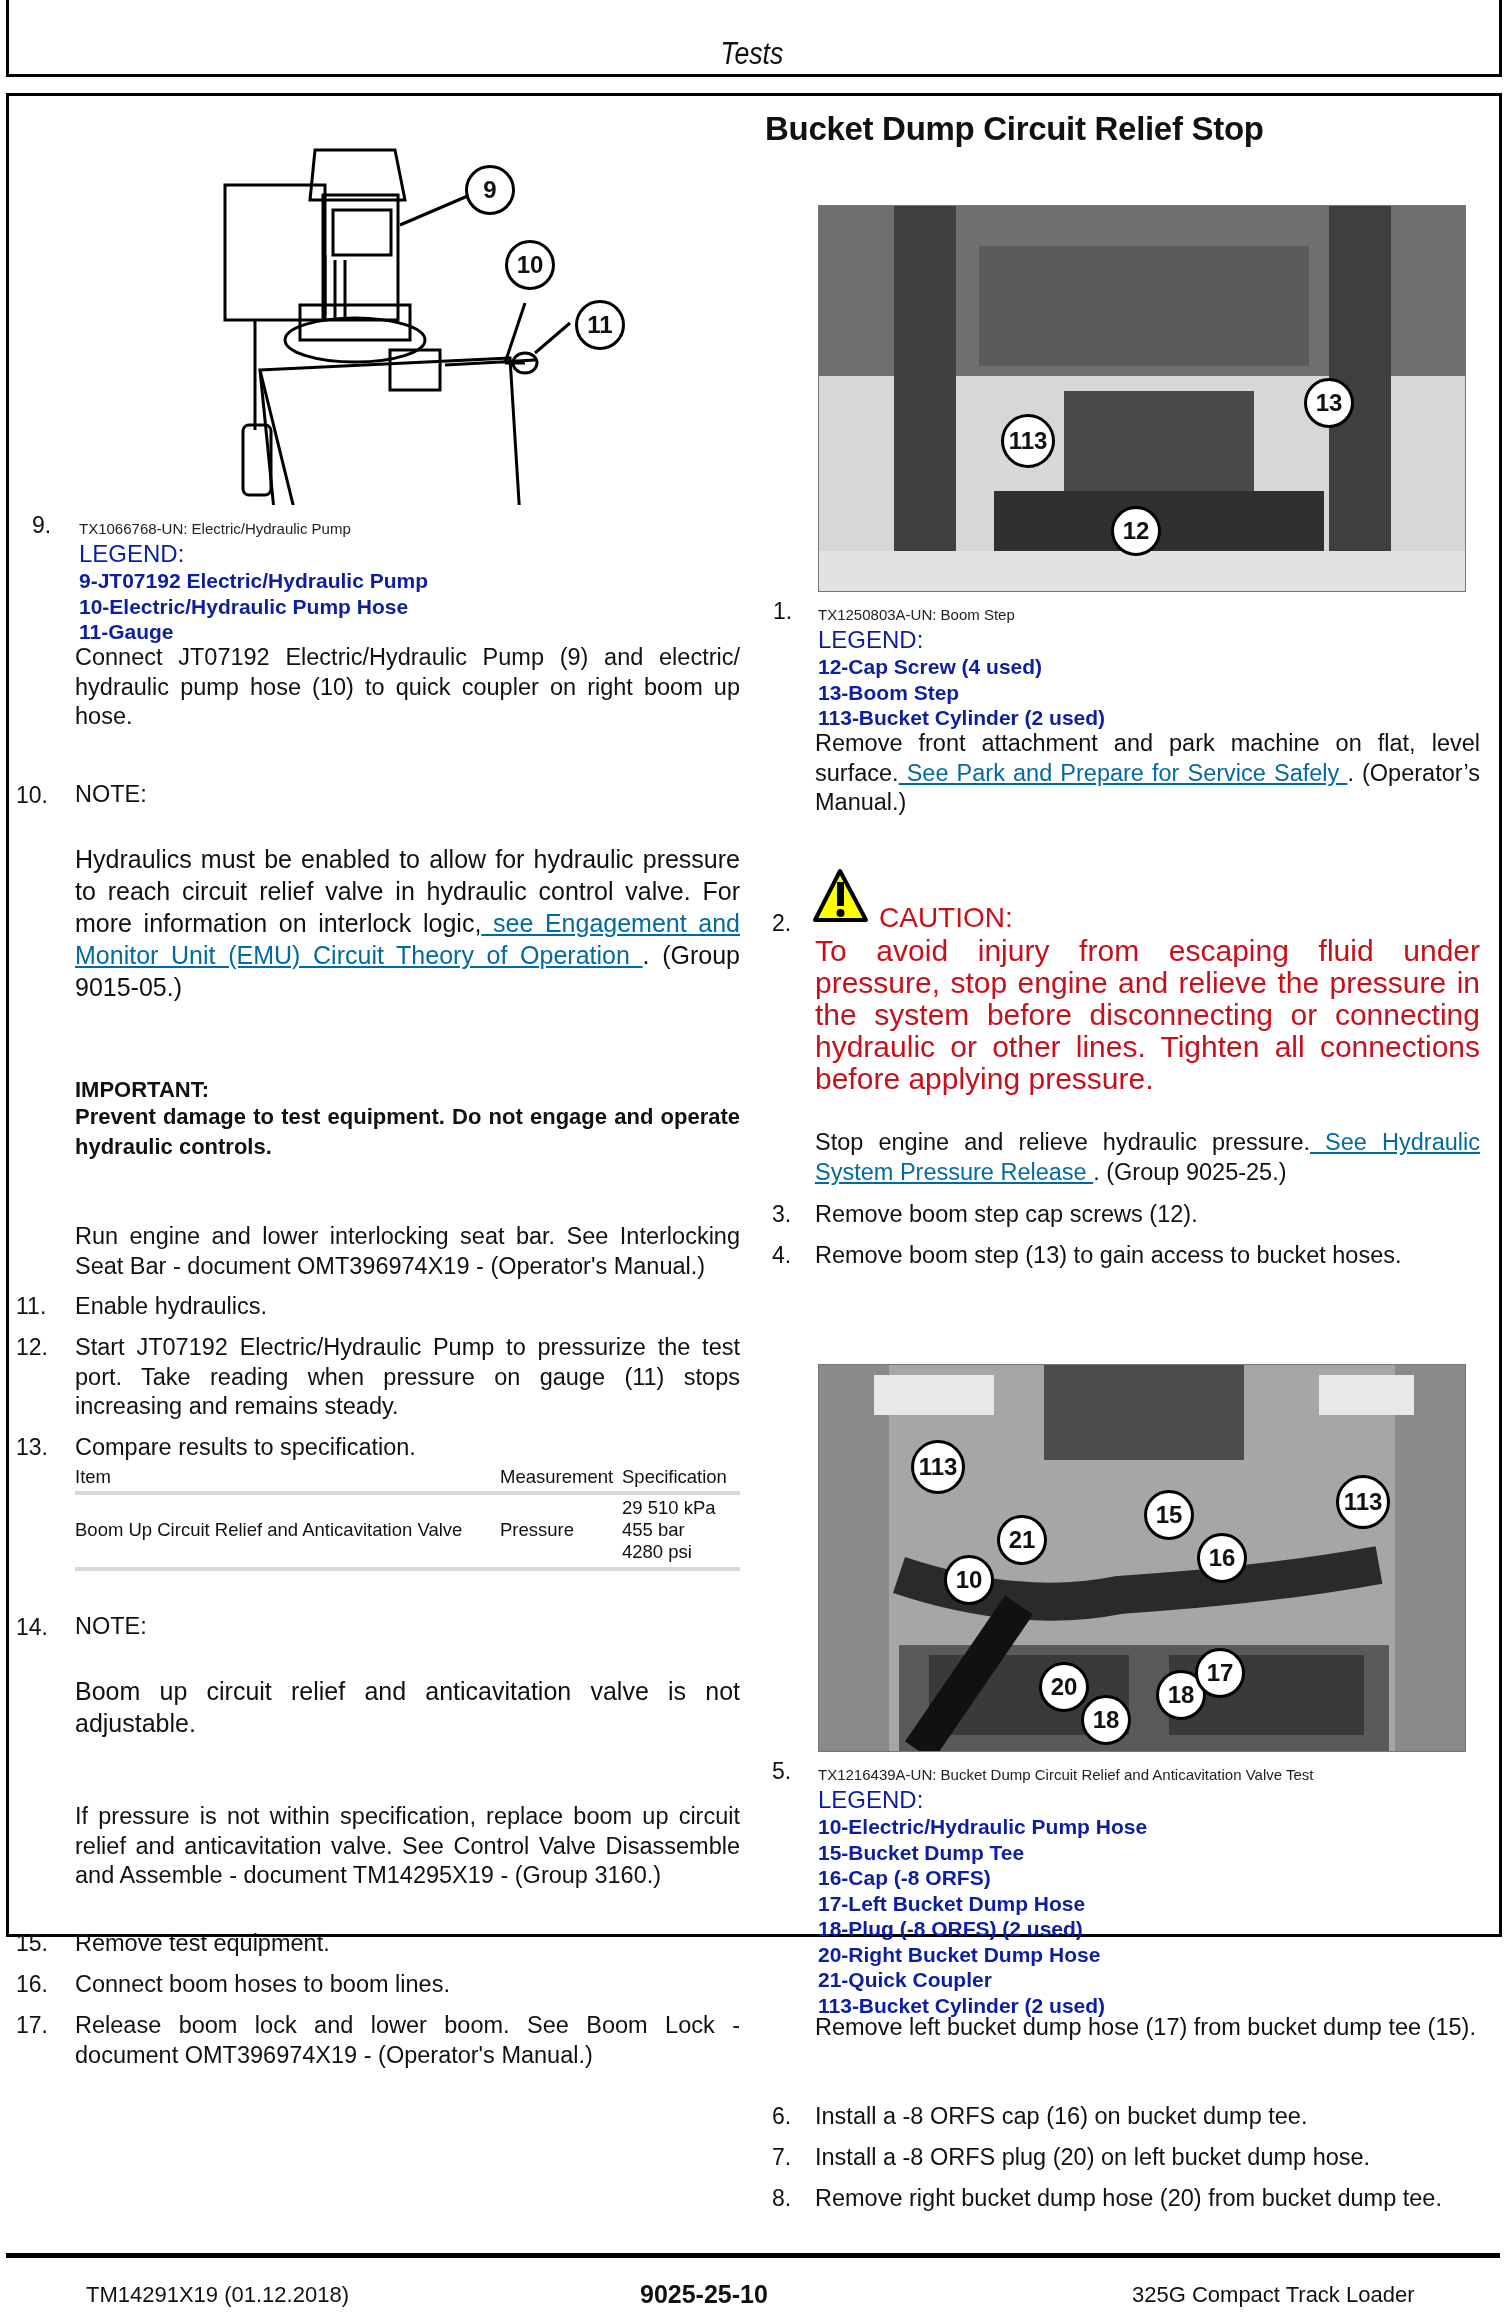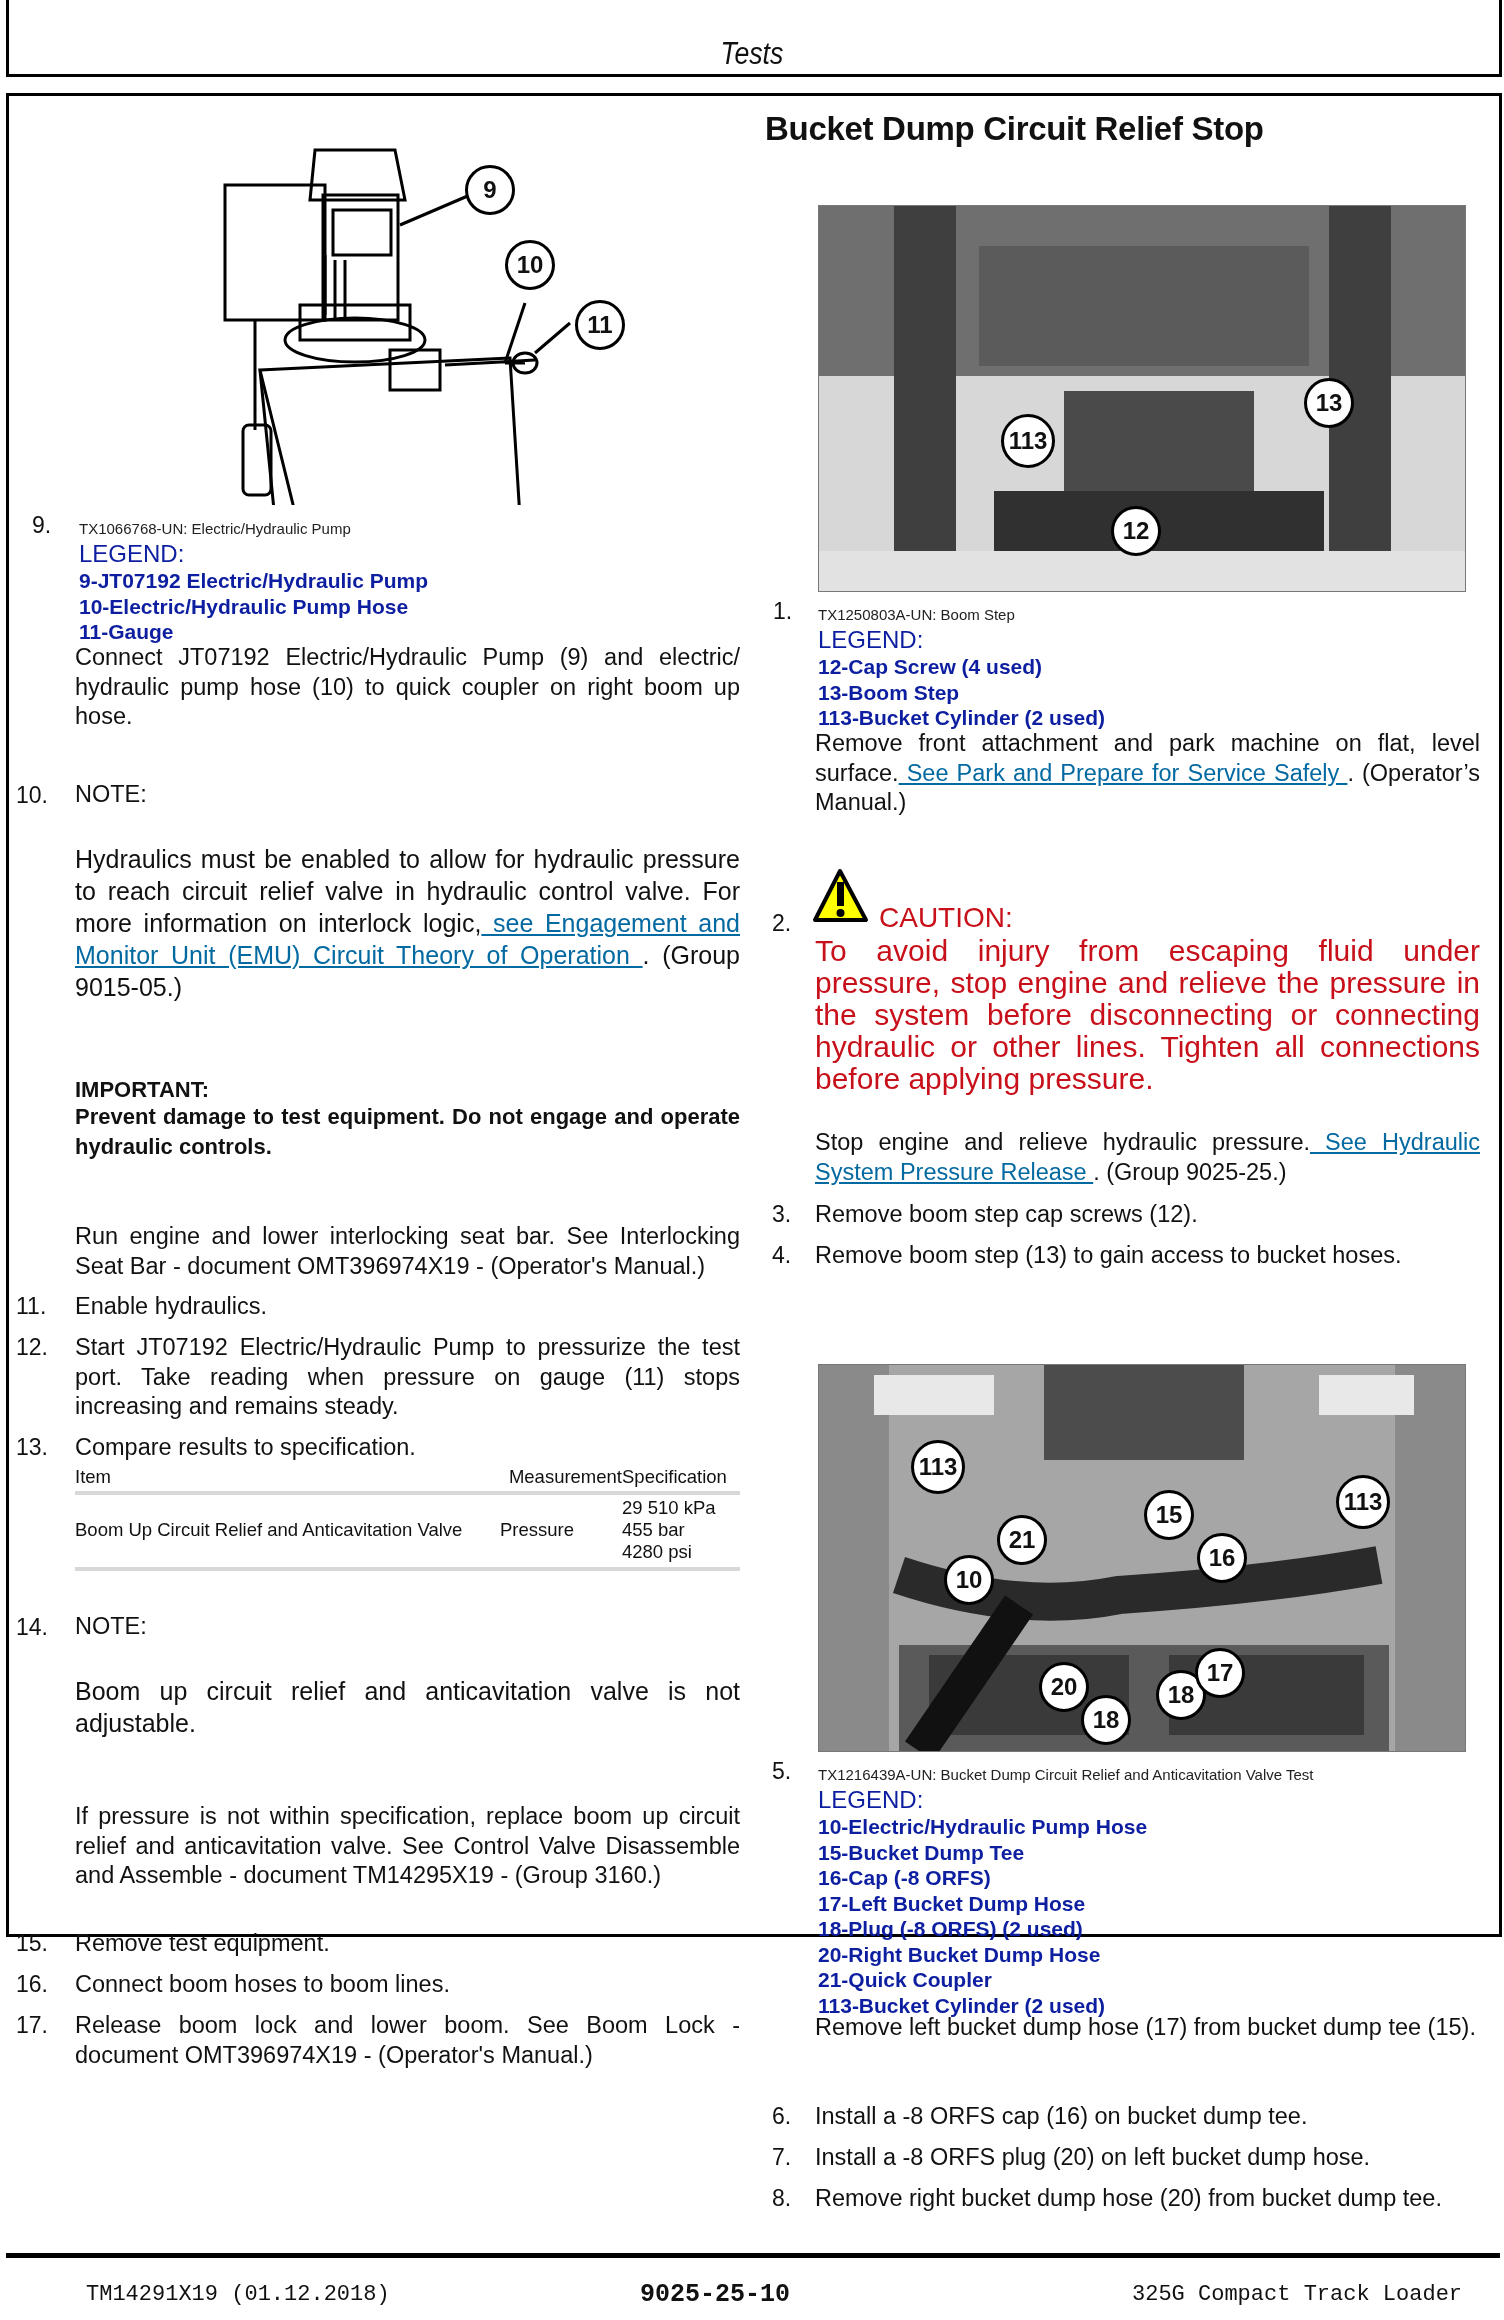--- a/index.html
+++ b/index.html
@@ -21,21 +21,21 @@
   .left-text { left:75px; width:665px; }
   .right-text { left:815px; width:665px; }
   .tbl { left:75px; top:1466px; width:665px; font-size:18.5px; border-collapse:collapse; }
   .tbl th { font-weight:normal; text-align:left; padding:0 0 3px 0; border-bottom:4px solid #d8d8d8; }
   .tbl td { padding:2px 0 4px 0; vertical-align:middle; border-bottom:4px solid #d8d8d8; line-height:22px; }
   .fig { background:#fff; }
   .photo { background:#9a9a9a; border:1px solid #777; overflow:hidden; }
   .callout { position:absolute; width:44px; height:44px; border-radius:50%; border:3px solid #000; background:#fff;
              font-weight:bold; font-size:24px; text-align:center; line-height:44px; }
   .footer-rule { left:6px; top:2253px; width:1494px; height:5px; background:#000; }
-  .foot { top:2282px; font-size:22px;font-family:Liberation Mono, monospace; }
+  .foot { top:2282px; font-size:22px; }
 </style>
 </head>
 <body>
 
 <div class="abs hdr-box"></div>
 <div class="abs hdr-title">Tests</div>
 
 <div class="abs content-box"></div>
 <div class="abs doc-title">Bucket Dump Circuit Relief Stop</div>
 
@@ -87,21 +87,21 @@
 <div class="abs body left-text" style="top:1292px;">Enable hydraulics.</div>
 <div class="abs num" style="left:16px;top:1334px;">12.</div>
 <div class="abs body left-text" style="top:1333px;">Start JT07192 Electric/Hydraulic Pump to pressurize the test port. Take reading when pressure on gauge (11) stops increasing and remains steady.</div>
 <div class="abs num" style="left:16px;top:1434px;">13.</div>
 <div class="abs body left-text" style="top:1433px;">Compare results to specification.</div>
 
 <table class="abs tbl">
   <thead>
     <tr>
       <th style="width:425px;">Item</th>
-      <th style="width:122px;text-align:right;">Measurement</th>
+      <th style="width:122px;">Measurement</th>
       <th>Specification</th>
     </tr>
   </thead>
   <tbody>
     <tr>
       <td>Boom Up Circuit Relief and Anticavitation Valve</td>
       <td>Pressure</td>
       <td>
         <div>29 510 kPa</div>
         <div>455 bar</div>

